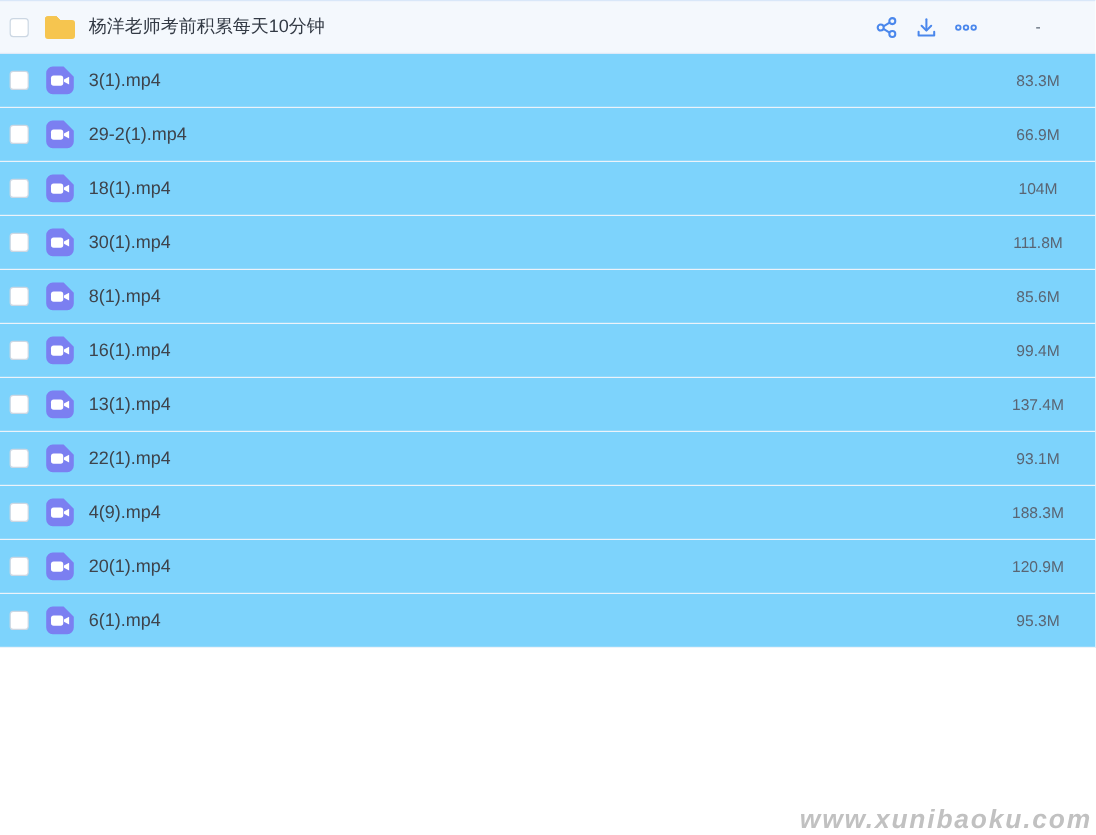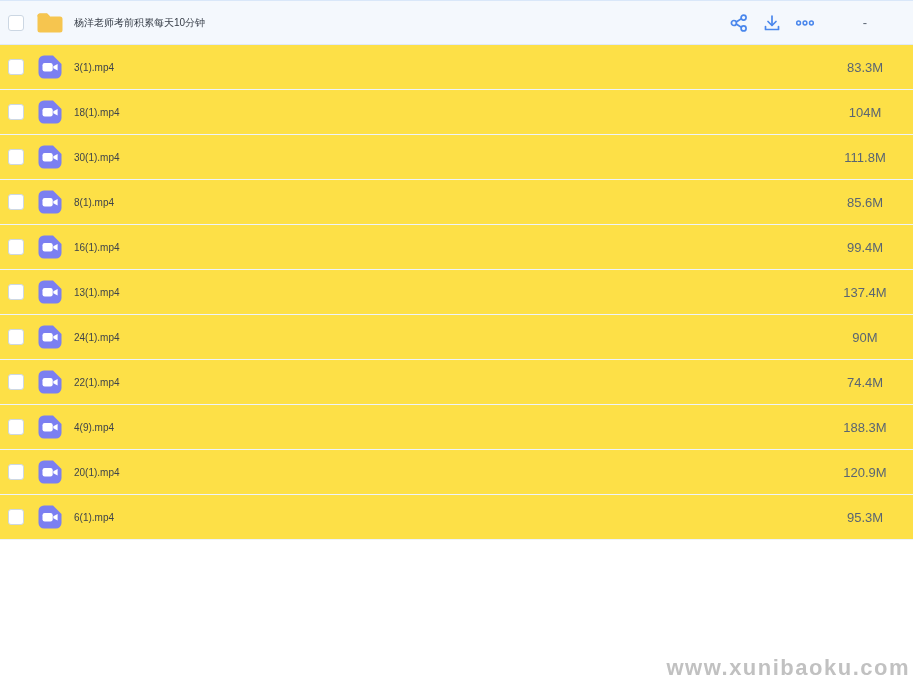--- a/index.html
+++ b/index.html
@@ -8,55 +8,56 @@
     background: #ffffff;
     font-family: "Liberation Sans", "DejaVu Sans", sans-serif;
     -webkit-font-smoothing: antialiased;
   }
   .list { width: 913px; }
   .row {
     box-sizing: border-box;
     display: flex; align-items: center;
     height: 45px; padding-left: 8px;
     border-bottom: 1px solid #ecf3fa;
-    background: #fde047;
+    background: #7dd3fc;
   }
   .row.header {
     background: #f4f8fd;
     border-top: 1px solid #d9e7f9;
     border-bottom: 1px solid #dfeaf8;
   }
   .checkbox {
     box-sizing: border-box;
     width: 16px; height: 16px; flex: 0 0 auto;
     border: 1px solid #ccd7e3; border-radius: 3px;
     background: #fff; cursor: pointer;
   }
   .file-icon-wrap { width: 26px; height: 26px; margin: 0 11px 0 13px; flex: 0 0 auto; }
   .folder-icon-wrap { width: 28px; height: 24px; margin: 0 10px 0 12px; flex: 0 0 auto; }
   .file-icon-wrap svg, .folder-icon-wrap svg { display: block; width: 100%; height: 100%; }
   .name {
-    font-size: 10px; color: #3e434b; cursor: pointer;
+    font-size: 15px; color: #3e434b; cursor: pointer;
     white-space: nowrap; overflow: hidden; text-overflow: ellipsis;
   }
   .row.header .name { color: #333a45; cursor: pointer; }
   .spacer { flex: 1 1 auto; }
   .actions { display: flex; align-items: center; gap: 13px; margin-right: 2px; }
   .action { width: 20px; height: 20px; cursor: pointer; display: block; }
   .action svg { display: block; width: 100%; height: 100%; }
   .size-cell {
     flex: 0 0 96px; text-align: center;
     font-size: 13px; color: #5a6573;
   }
   .watermark {
-    position: absolute; right: 3px; bottom: 15px;
+    position: absolute; right: 3px; bottom: 0;
     font-size: 22px; font-weight: bold; letter-spacing: 1.5px;
     color: #bcbcbc; opacity: 0.92;
     pointer-events: none; z-index: 5;
     font-family: "Liberation Sans", "DejaVu Sans", sans-serif;
+    font-style: italic;
   }
 </style>
 </head>
 <body>
 
 <div class="list">
 
   <div class="row header">
     <span class="checkbox"></span>
     <span class="folder-icon-wrap">
@@ -103,20 +104,33 @@
         <path d="M7 1.5 H16 L24.5 10 V19 a5.5 5.5 0 0 1 -5.5 5.5 H7 A5.5 5.5 0 0 1 1.5 19 V7 A5.5 5.5 0 0 1 7 1.5 Z" fill="#7b7ff1"></path>
         <rect x="5.5" y="9" width="10.2" height="8.4" rx="2.2" fill="#ffffff"></rect>
         <path d="M16.3 12.2 L20.6 9.9 V16.5 L16.3 14.2 Z" fill="#ffffff"></path>
       </svg>
     </span>
     <span class="name">3(1).mp4</span>
     <span class="spacer"></span>
     <span class="size-cell">83.3M</span>
   </div>
 
+  <div class="row">
+    <span class="checkbox"></span>
+    <span class="file-icon-wrap">
+      <svg viewBox="0 0 26 26">
+        <path d="M7 1.5 H16 L24.5 10 V19 a5.5 5.5 0 0 1 -5.5 5.5 H7 A5.5 5.5 0 0 1 1.5 19 V7 A5.5 5.5 0 0 1 7 1.5 Z" fill="#7b7ff1"></path>
+        <rect x="5.5" y="9" width="10.2" height="8.4" rx="2.2" fill="#ffffff"></rect>
+        <path d="M16.3 12.2 L20.6 9.9 V16.5 L16.3 14.2 Z" fill="#ffffff"></path>
+      </svg>
+    </span>
+    <span class="name">29-2(1).mp4</span>
+    <span class="spacer"></span>
+    <span class="size-cell">66.9M</span>
+  </div>
 
   <div class="row">
     <span class="checkbox"></span>
     <span class="file-icon-wrap">
       <svg viewBox="0 0 26 26">
         <path d="M7 1.5 H16 L24.5 10 V19 a5.5 5.5 0 0 1 -5.5 5.5 H7 A5.5 5.5 0 0 1 1.5 19 V7 A5.5 5.5 0 0 1 7 1.5 Z" fill="#7b7ff1"></path>
         <rect x="5.5" y="9" width="10.2" height="8.4" rx="2.2" fill="#ffffff"></rect>
         <path d="M16.3 12.2 L20.6 9.9 V16.5 L16.3 14.2 Z" fill="#ffffff"></path>
       </svg>
     </span>
@@ -176,46 +190,33 @@
         <path d="M7 1.5 H16 L24.5 10 V19 a5.5 5.5 0 0 1 -5.5 5.5 H7 A5.5 5.5 0 0 1 1.5 19 V7 A5.5 5.5 0 0 1 7 1.5 Z" fill="#7b7ff1"></path>
         <rect x="5.5" y="9" width="10.2" height="8.4" rx="2.2" fill="#ffffff"></rect>
         <path d="M16.3 12.2 L20.6 9.9 V16.5 L16.3 14.2 Z" fill="#ffffff"></path>
       </svg>
     </span>
     <span class="name">13(1).mp4</span>
     <span class="spacer"></span>
     <span class="size-cell">137.4M</span>
   </div>
 
-  <div class="row">
-    <span class="checkbox"></span>
-    <span class="file-icon-wrap">
-      <svg viewBox="0 0 26 26">
-        <path d="M7 1.5 H16 L24.5 10 V19 a5.5 5.5 0 0 1 -5.5 5.5 H7 A5.5 5.5 0 0 1 1.5 19 V7 A5.5 5.5 0 0 1 7 1.5 Z" fill="#7b7ff1"></path>
-        <rect x="5.5" y="9" width="10.2" height="8.4" rx="2.2" fill="#ffffff"></rect>
-        <path d="M16.3 12.2 L20.6 9.9 V16.5 L16.3 14.2 Z" fill="#ffffff"></path>
-      </svg>
-    </span>
-    <span class="name">24(1).mp4</span>
-    <span class="spacer"></span>
-    <span class="size-cell">90M</span>
-  </div>
 
   <div class="row">
     <span class="checkbox"></span>
     <span class="file-icon-wrap">
       <svg viewBox="0 0 26 26">
         <path d="M7 1.5 H16 L24.5 10 V19 a5.5 5.5 0 0 1 -5.5 5.5 H7 A5.5 5.5 0 0 1 1.5 19 V7 A5.5 5.5 0 0 1 7 1.5 Z" fill="#7b7ff1"></path>
         <rect x="5.5" y="9" width="10.2" height="8.4" rx="2.2" fill="#ffffff"></rect>
         <path d="M16.3 12.2 L20.6 9.9 V16.5 L16.3 14.2 Z" fill="#ffffff"></path>
       </svg>
     </span>
     <span class="name">22(1).mp4</span>
     <span class="spacer"></span>
-    <span class="size-cell">74.4M</span>
+    <span class="size-cell">93.1M</span>
   </div>
 
   <div class="row">
     <span class="checkbox"></span>
     <span class="file-icon-wrap">
       <svg viewBox="0 0 26 26">
         <path d="M7 1.5 H16 L24.5 10 V19 a5.5 5.5 0 0 1 -5.5 5.5 H7 A5.5 5.5 0 0 1 1.5 19 V7 A5.5 5.5 0 0 1 7 1.5 Z" fill="#7b7ff1"></path>
         <rect x="5.5" y="9" width="10.2" height="8.4" rx="2.2" fill="#ffffff"></rect>
         <path d="M16.3 12.2 L20.6 9.9 V16.5 L16.3 14.2 Z" fill="#ffffff"></path>
       </svg>

